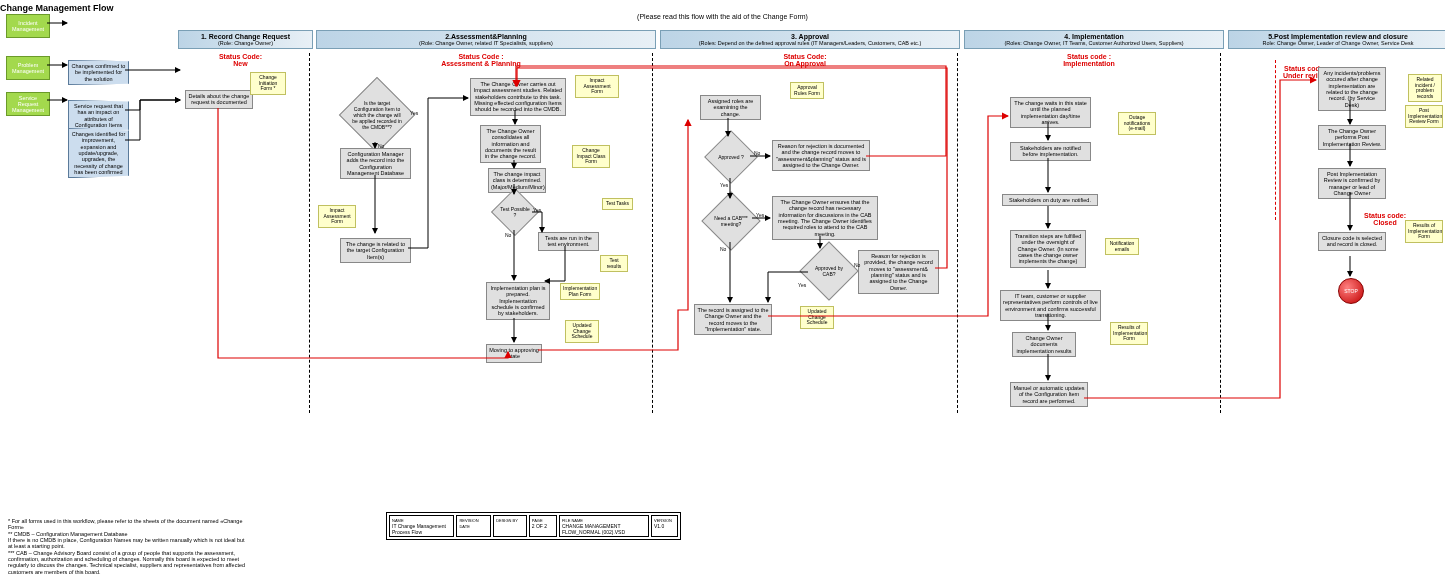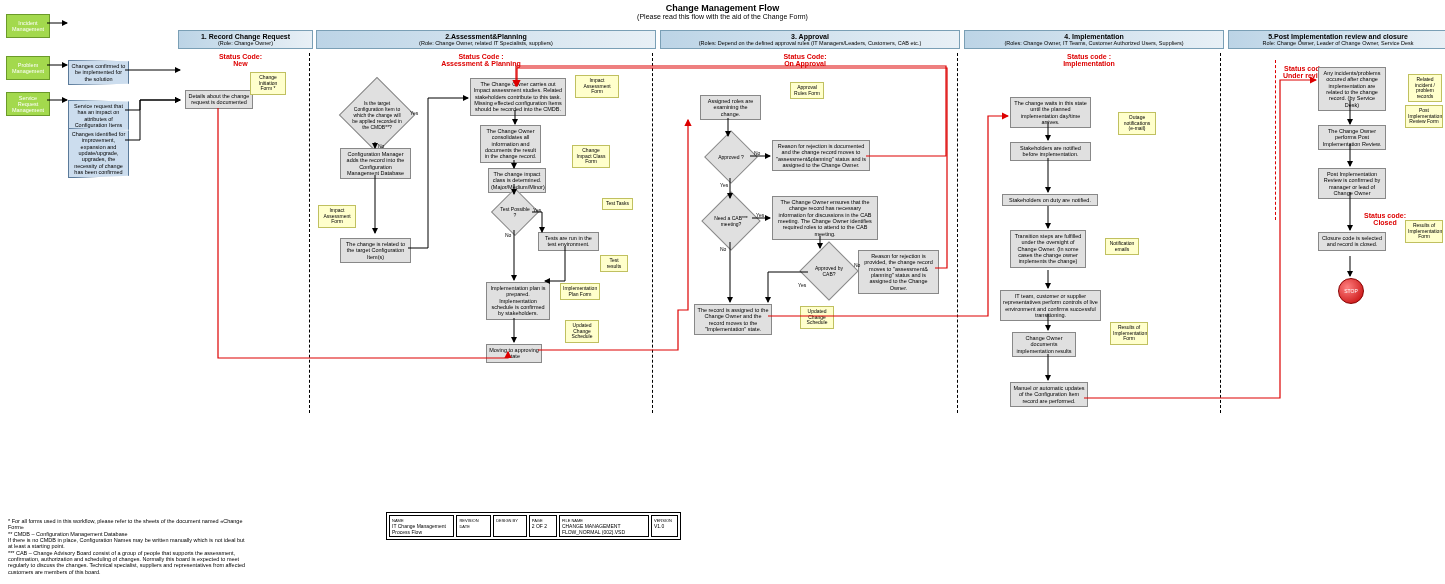--- a/index.html
+++ b/index.html
@@ -1,17 +1,17 @@
 <!DOCTYPE html>
 <html><head>
 <meta charset="utf-8">
 <style>
   html,body{margin:0;padding:0;font-family:Arial,Helvetica,sans-serif;font-size:6px;color:#000;background:#fff;width:1445px;height:584px;overflow:hidden;}
   .abs{position:absolute;}
-  .title{font-weight:bold;font-size:9px;text-align:center;width:100%;}
+  .title{font-weight:bold;font-size:9px;text-align:left;width:100%;}
   .subtitle{font-size:7px;text-align:center;width:100%;}
   .status{color:#d00;font-size:7px;font-weight:bold;text-align:center;}
   .phase-header{background:linear-gradient(to right,#bcd4e6,#e8f0f6);border:1px solid #7a9fb5;padding:2px 4px;font-size:7px;text-align:center;}
   .phase-header .ptitle{font-weight:bold;}
   .phase-header .psub{font-size:5.5px;}
   .box{background:#e0e0e0;border:1px solid #888;padding:2px;font-size:5.5px;text-align:center;line-height:1.15;}
   .note{background:#ffffcc;border:1px solid #c0c060;padding:2px;font-size:5px;text-align:center;line-height:1.1;}
   .input-box{background:#ccddee;border:1px solid #5a7a9a;padding:2px;font-size:5.5px;text-align:center;line-height:1.15;clip-path:polygon(0 0,100% 5%,100% 95%,0 100%);}
   .left-box{background:#a3d94d;border:1px solid #6b9a2a;color:#fff;padding:2px;font-size:5.5px;text-align:center;line-height:1.15;width:38px;height:18px;display:flex;align-items:center;justify-content:center;}
   .diamond{background:#e0e0e0;border:1px solid #888;width:52px;height:52px;transform:rotate(45deg);display:flex;align-items:center;justify-content:center;}

